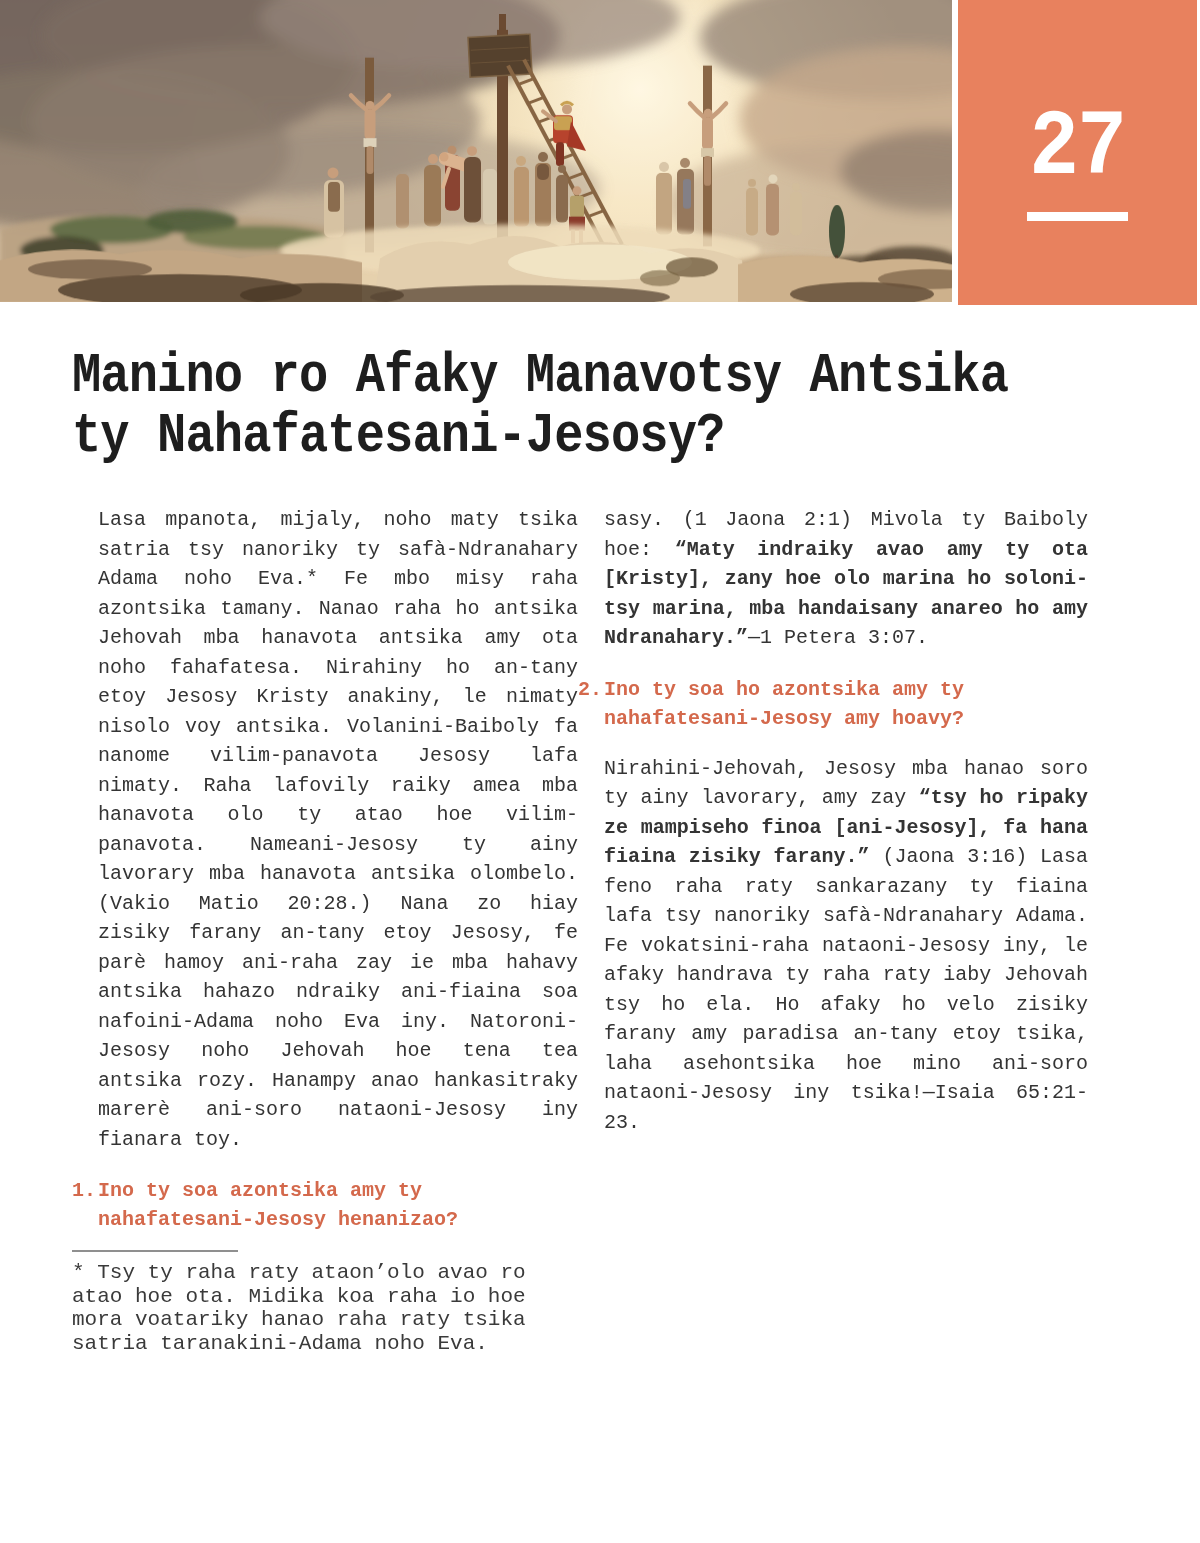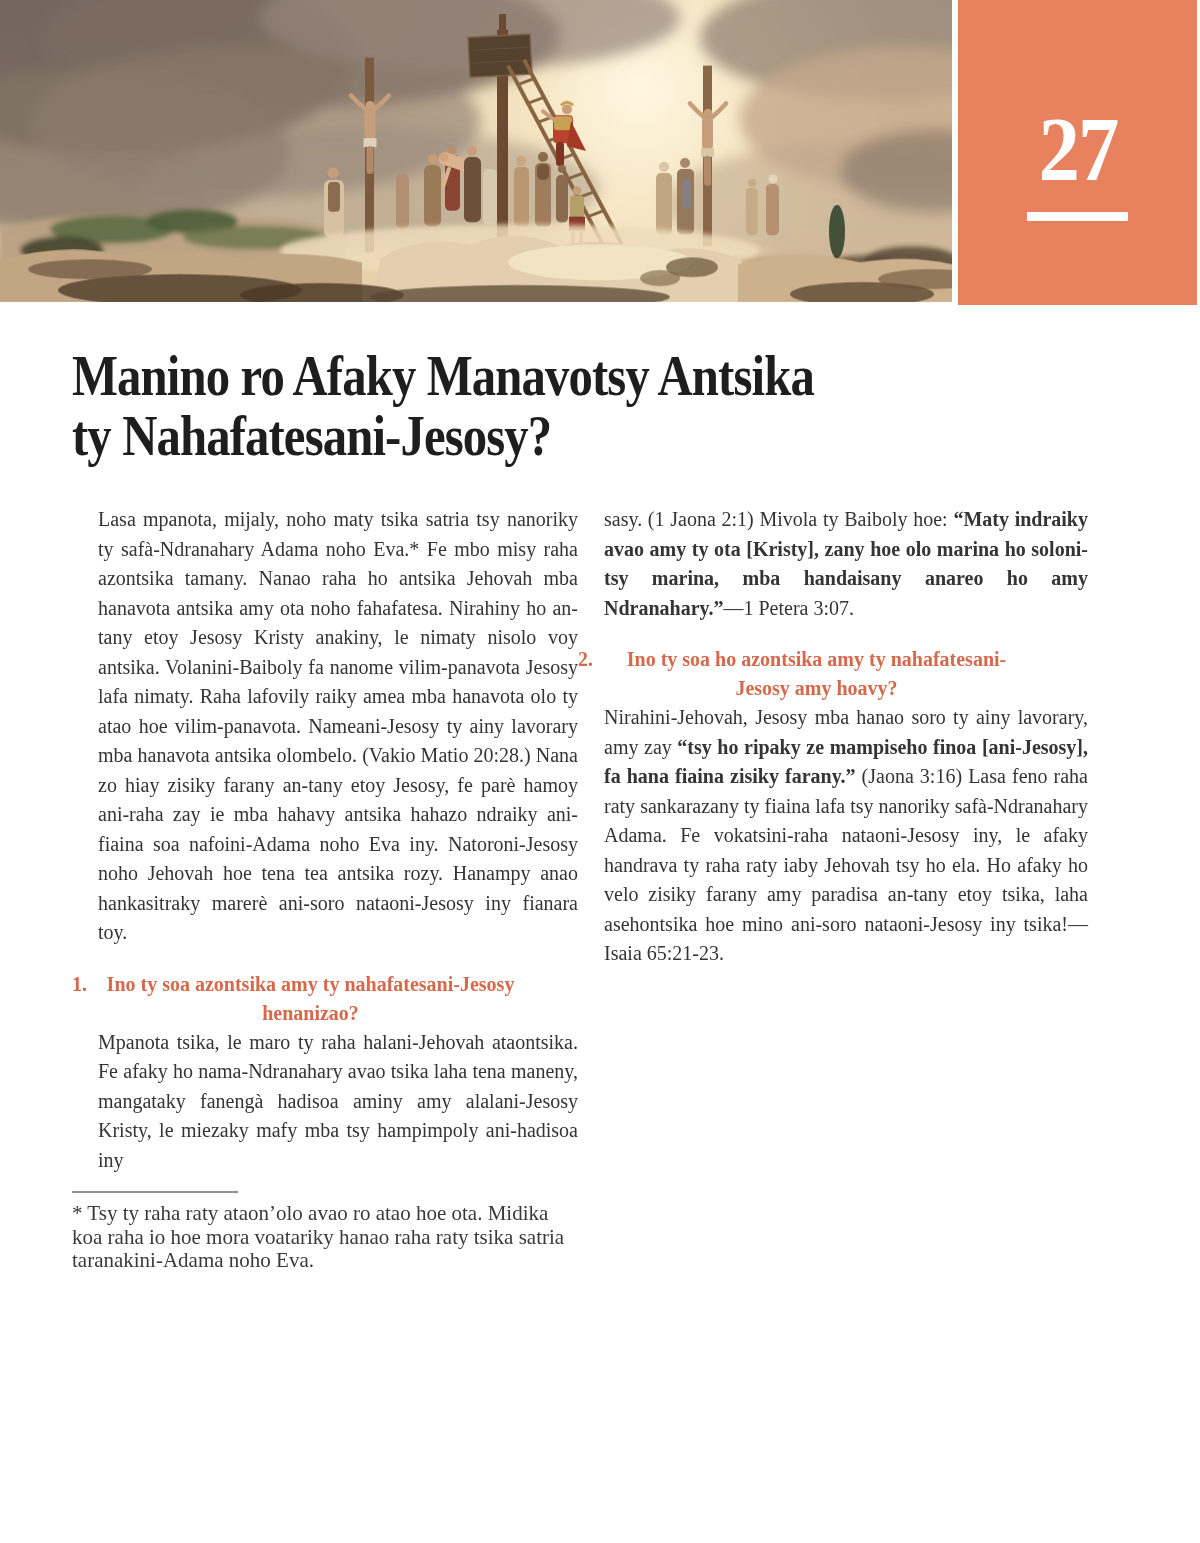--- a/index.html
+++ b/index.html
@@ -1,18 +1,18 @@
 <!DOCTYPE html>
 <html><head>
 <meta charset="utf-8">
 <style>
   html,body { margin:0; padding:0; background:#ffffff; }
   .page {
     position:relative; width:1200px; height:1543px; background:#fff;
-    font-family:Liberation Serif, serif; overflow:hidden;
+    font-family:Liberation Mono, monospace; overflow:hidden;
     -webkit-font-smoothing:antialiased;
   }
   
   .header-photo { position:absolute; left:0; top:0; width:952px; height:302px; overflow:hidden; }
   .header-photo svg { display:block; width:100%; height:100%; }
   .lesson-badge {
     position:absolute; left:958px; top:0; width:239px; height:305px;
     background:#e8815e; display:flex; flex-direction:column; align-items:center; justify-content:center;
   }
   .lesson-num {
@@ -28,27 +28,27 @@
   }
   
   .columns { position:absolute; left:72px; top:505px; width:1060px; display:flex; }
   .col { flex:none; }
   .col-left  { width:506px; }
   .col-right { width:510px; }
   .body-text {
     margin:0 0 0 26px; font-size:20px; line-height:29.5px; color:#343434;
     text-align:justify; text-justify:inter-word;
   }
-  .after-heading { margin-top:0; }
+  .after-heading { margin-top:21px; }
   .q-heading {
     display:flex; margin:22px 0 0 0; color:#d4694c; font-weight:bold;
     font-size:20px; line-height:29px;
   }
   .q-num { width:26px; flex:none; }
-  .q-text { max-width:425px;text-align:center; }
+  .q-text { max-width:425px; }
   .b { font-weight:bold; }
   .footnote { margin-top:16px; }
   .footnote-rule { width:166px; height:2px; background:#8f8f8f; margin:0 0 9px 0; }
   .footnote-text { margin:0; width:508px; font-size:21px; line-height:23.5px; color:#3a3a3a; }
 </style>
 </head>
 <body>
 
 <div class="page">
 
@@ -243,21 +243,20 @@
 
   <main class="columns">
 
     <section class="col col-left">
       <p class="body-text">Lasa mpanota, mijaly, noho maty tsika satria tsy nanoriky ty safà-Ndranahary Adama noho Eva.* Fe mbo misy raha azontsika tamany. Nanao raha ho antsika Jehovah mba hanavota antsika amy ota noho fahafatesa. Nirahiny ho an-tany etoy Jesosy Kristy anakiny, le nimaty nisolo voy antsika. Volanini-Baiboly fa nanome vilim-panavota Jesosy lafa nimaty. Raha lafovily raiky amea mba hanavota olo ty atao hoe vilim-panavota. Nameani-Jesosy ty ainy lavorary mba hanavota antsika olombelo. (Vakio Matio 20:28.) Nana zo hiay zisiky farany an-tany etoy Jesosy, fe parè hamoy ani-raha zay ie mba hahavy antsika hahazo ndraiky ani-fiaina soa nafoini-Adama noho Eva iny. Natoroni-Jesosy noho Jehovah hoe tena tea antsika rozy. Hanampy anao hankasitraky marerè ani-soro nataoni-Jesosy iny fianara toy.</p>
 
       <div class="q-heading">
         <span class="q-num">1.</span>
         <span class="q-text">Ino ty soa azontsika amy ty nahafatesani-Jesosy henanizao?</span>
       </div>
-      <p class="body-text after-heading">Mpanota tsika, le maro ty raha halani-Jehovah ataontsika. Fe afaky ho nama-Ndranahary avao tsika laha tena maneny, mangataky fanengà hadisoa aminy amy alalani-Jesosy Kristy, le miezaky mafy mba tsy hampimpoly ani-hadisoa iny</p>
 
       <div class="footnote">
         <div class="footnote-rule"></div>
         <p class="footnote-text">* Tsy ty raha raty ataon’olo avao ro atao hoe ota. Midika koa raha io hoe mora voatariky hanao raha raty tsika satria taranakini-Adama noho Eva.</p>
       </div>
     </section>
 
     <section class="col col-right">
       <p class="body-text"><span>sasy. (1 Jaona 2:1) Mivola ty Baiboly hoe: </span><span class="b">“Maty indraiky avao amy ty ota [Kristy], zany hoe olo marina ho soloni-tsy marina, mba handaisany anareo ho amy Ndranahary.”</span><span>—1 Petera 3:07.</span></p>
 

